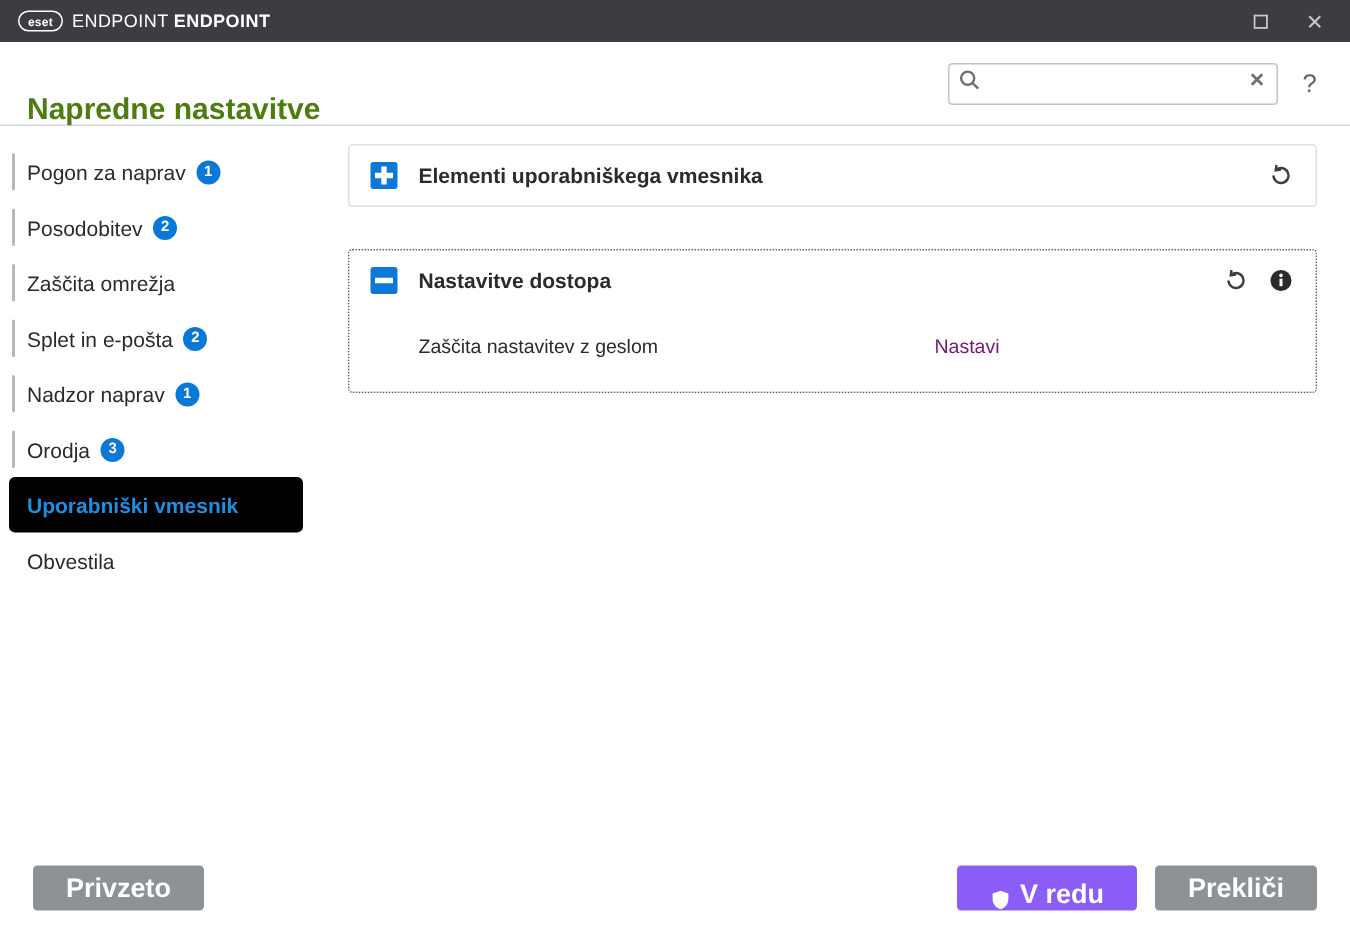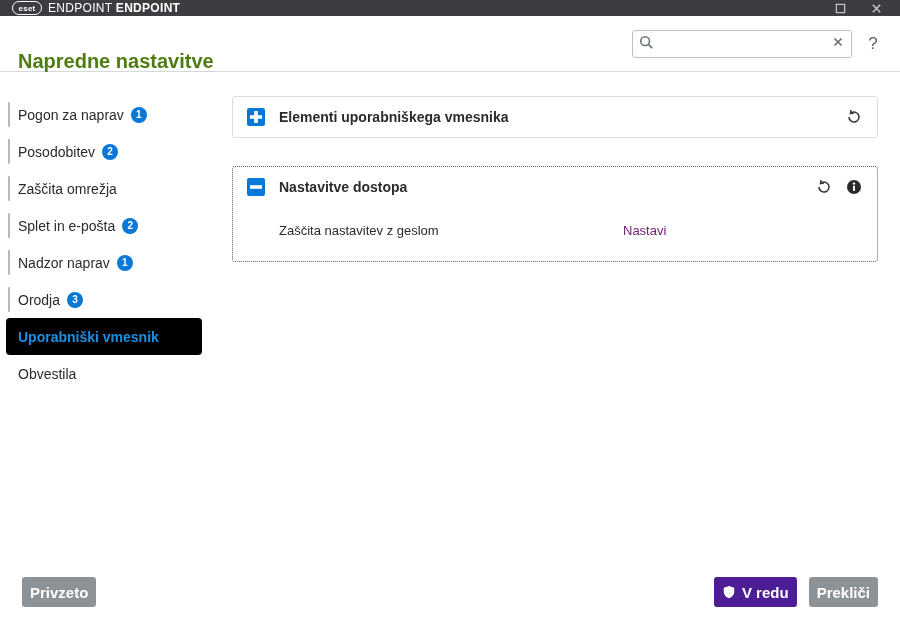--- a/index.html
+++ b/index.html
@@ -1,19 +1,19 @@
 <!DOCTYPE html>
 <html><head>
   <meta charset="utf-8">
   <style>
     * { box-sizing: border-box; margin: 0; padding: 0; }
     html, body { width: 900px; height: 620px; font-family: "Segoe UI", Arial, sans-serif; background: #fff; overflow: hidden; }
 
     
-    .titlebar { height: 16px; background: #3b3d40; color: #fff; display: flex; align-items: center; padding: 0 8px 0 12px; font-size: 12px; }
+    .titlebar { height: 28px; background: #3b3d40; color: #fff; display: flex; align-items: center; padding: 0 8px 0 12px; font-size: 12px; }
     .titlebar .brand { display: flex; align-items: center; gap: 6px; }
     .eset-logo { display: inline-flex; align-items: center; justify-content: center; width: 30px; height: 14px; border: 1px solid #fff; border-radius: 7px; font-size: 8px; font-weight: bold; letter-spacing: 0.2px; }
     .titlebar .title { letter-spacing: 0.3px; }
     .titlebar .title .light { font-weight: 300; }
     .titlebar .title .bold { font-weight: 600; }
     .titlebar .controls { margin-left: auto; display: flex; gap: 4px; }
     .winbtn { width: 32px; height: 28px; display: flex; align-items: center; justify-content: center; color: #c9c9c9; cursor: pointer; }
     .winbtn svg { width: 11px; height: 11px; stroke: currentColor; fill: none; stroke-width: 1.3; }
     .winbtn.close svg { stroke-width: 1.5; }
 
@@ -46,23 +46,23 @@
     .panel-head .toggle svg { stroke: #fff; stroke-width: 2.4; fill: none; }
     .panel-head .head-right { margin-left: auto; display: flex; align-items: center; gap: 12px; color: #3b3d40; }
     .panel-head .head-right .icon { width: 18px; height: 18px; display: inline-flex; align-items: center; justify-content: center; cursor: pointer; }
     .panel-head .head-right svg { width: 16px; height: 16px; }
     .panel-body { padding: 8px 0 16px 0; }
     .row { display: flex; align-items: center; height: 30px; padding: 0 14px 0 46px; font-size: 13px; color: #2b2b2b; }
     .row .value { margin-left: auto; width: 240px; color: #701a75; cursor: pointer; font-size: 13px; }
 
     
     .footer { position: absolute; left: 0; right: 0; bottom: 0; height: 56px; display: flex; align-items: center; padding: 0 22px; }
-    .btn { height: 30px; padding: 0 8px; border-radius: 3px; font-size: 15px; font-weight: 600; display: inline-flex; align-items: center; gap: 6px; cursor: pointer; user-select: none; border: none; }
+    .btn { height: 30px; padding: 0 22px; border-radius: 3px; font-size: 18px; font-weight: 600; display: inline-flex; align-items: center; gap: 6px; cursor: pointer; user-select: none; border: none; }
     .btn-grey { background: #8d9297; color: #fff; }
-    .btn-blue { background: #4c1d95; color: #fff; }
+    .btn-blue { background: #8b5cf6; color: #fff; align-items: flex-end; }
     .footer .spacer { flex: 1; }
     .btn-blue svg { width: 14px; height: 14px; fill: #fff; }
   </style>
 </head>
 <body>
 
 <div class="titlebar">
   <div class="brand">
     <span class="eset-logo">eset</span>
     <span class="title">

